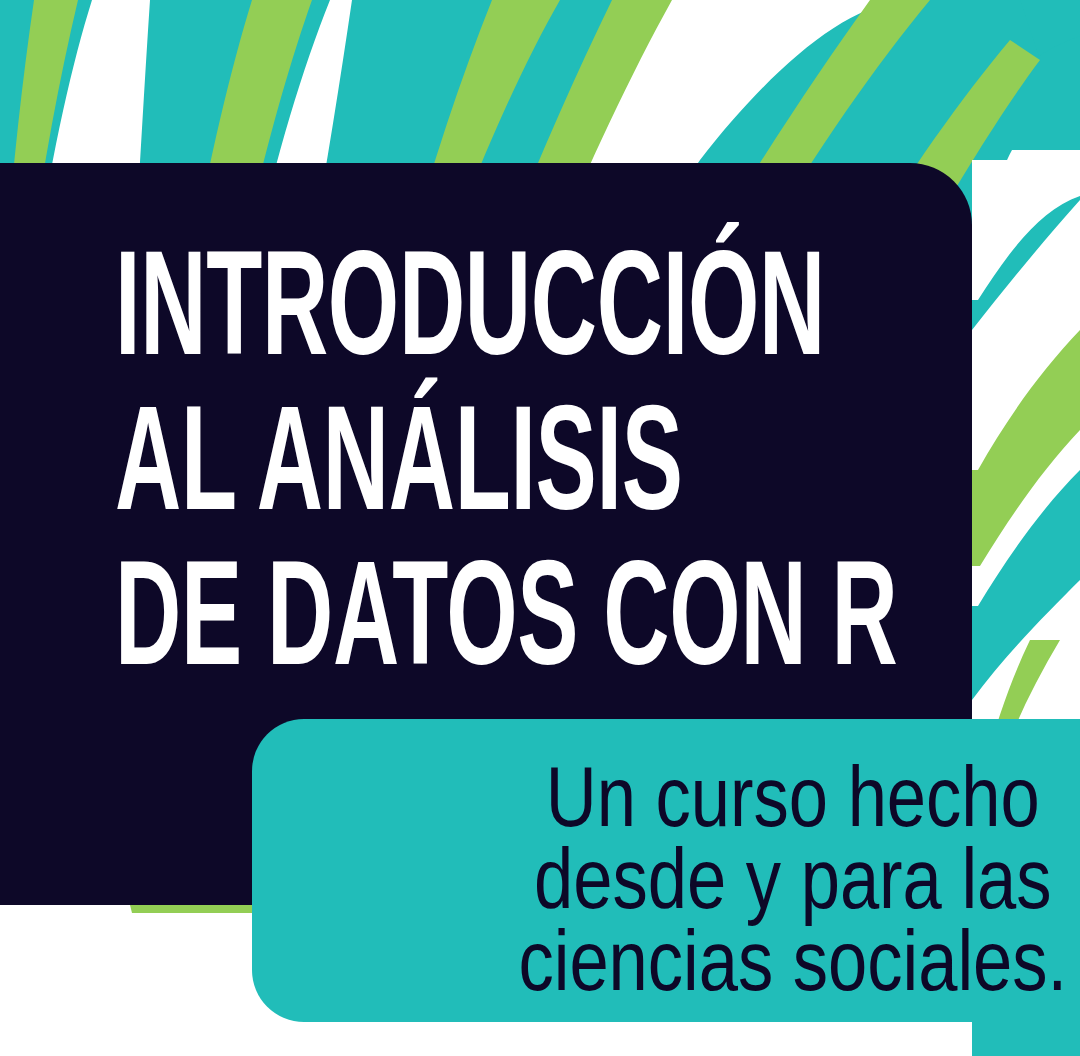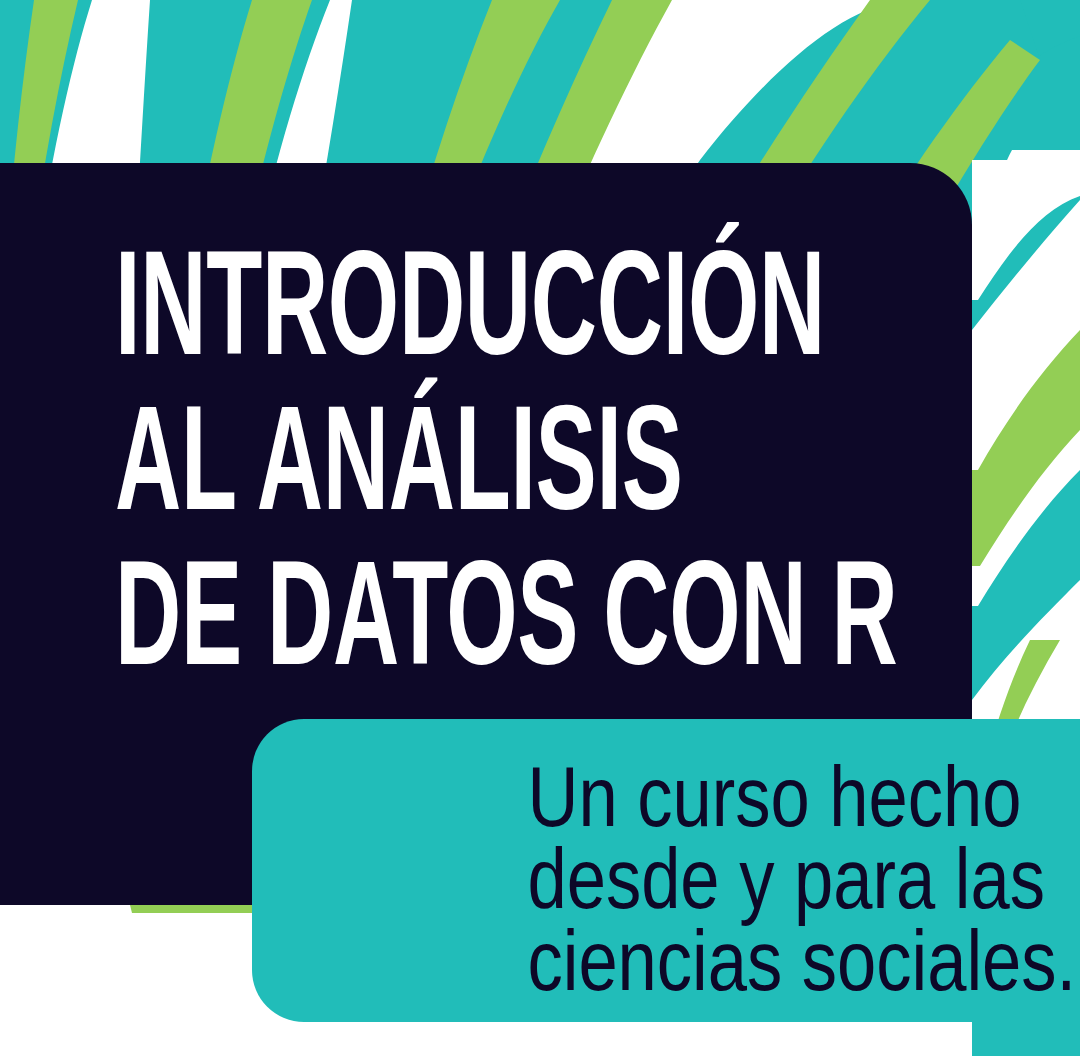--- a/index.html
+++ b/index.html
@@ -55,23 +55,23 @@
     position:absolute;
     left:252px;top:719px;
     width:900px;height:303px;
     background:#21BDB9;
     border-top-left-radius:52px;
     border-bottom-left-radius:52px;
     z-index:4;
   }
   #subtitle-block{
     position:absolute;
-    right:76px;       
+    right:85px;       
     top:36px;
-    text-align:left;
+    text-align:center;
   }
   .subtitle-line{
     display:block;
     color:#0D0828;
     font-family:"Liberation Sans Narrow","Liberation Sans", sans-serif;
     font-weight:400;
     font-size:86px;
     line-height:82px;
     letter-spacing:0px;
     transform:scaleX(0.82);

